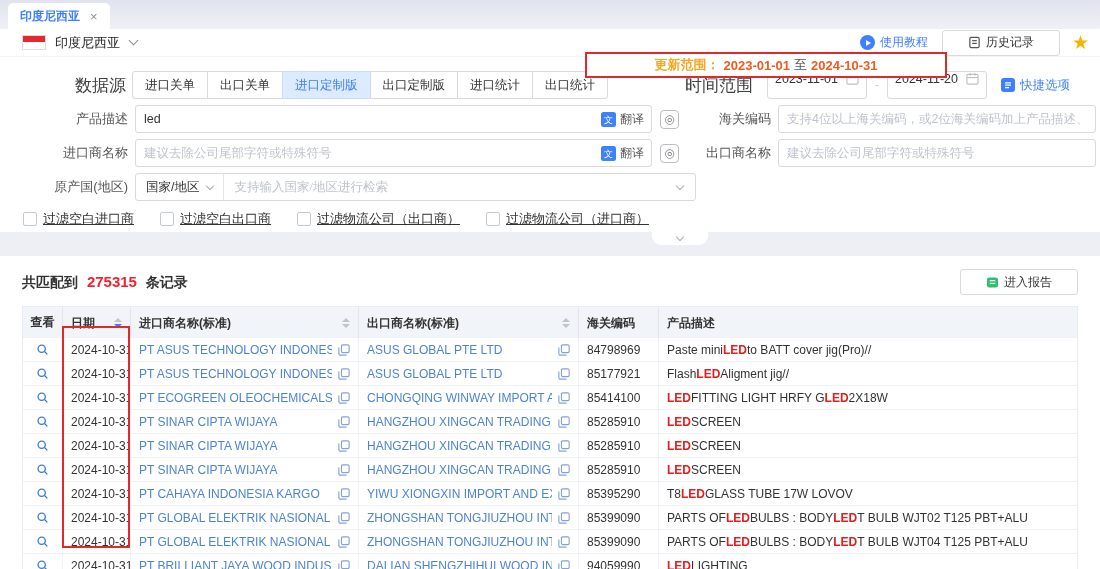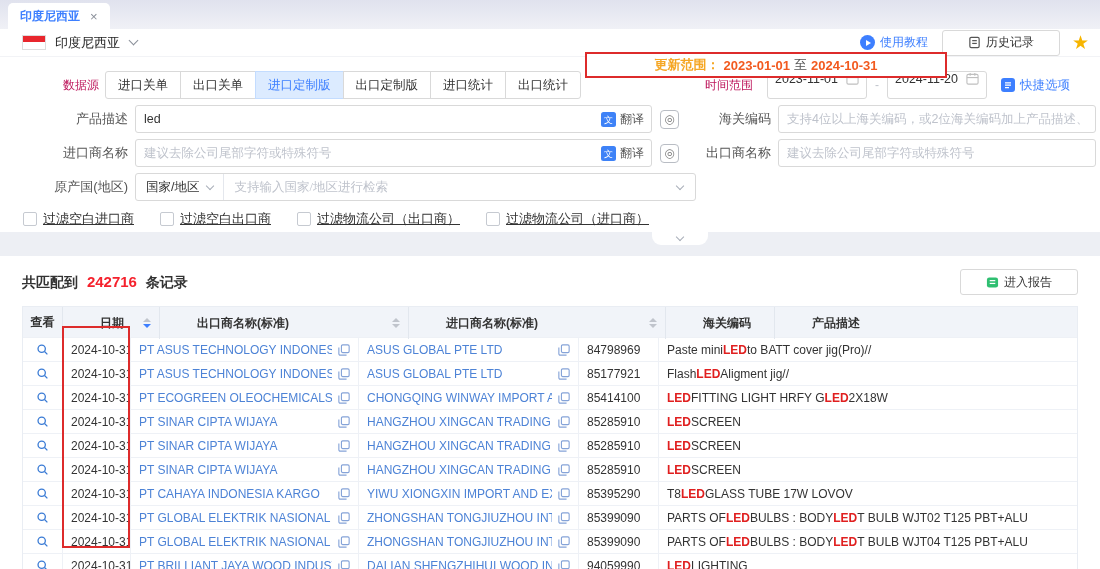--- a/index.html
+++ b/index.html
@@ -30,21 +30,21 @@
   .play-circle { width:15px; height:15px; border-radius:50%; background:#3d7fff; display:flex;
     align-items:center; justify-content:center; }
   .play-circle i { display:block; width:0; height:0; border-left:5px solid #fff;
     border-top:3.5px solid transparent; border-bottom:3.5px solid transparent; margin-left:1px; }
   .btn { height:26px; background:#fff; border:1px solid #d9d9d9; border-radius:3px;
     display:flex; align-items:center; gap:5px; padding:0 25px; font-size:12px; color:#333; cursor:pointer; }
   .star { color:#f7b500; font-size:19px; margin-left:12px; width:26px; flex:none; }
   
   .filter-panel { background:#fff; height:175px; padding-top:14px; position:relative; }
   .f-row1 { display:flex; align-items:center; height:28px; margin:0 30px 0 63px; }
-  .f-inline-label { color:#be185d; font-size:12px; margin-right:6px; flex:none; }
+  .f-inline-label { color:#404040; font-size:17px; margin-right:6px; flex:none;margin-left:12px; }
   .seg { display:flex; }
   .seg .seg-btn { height:28px; padding:0 12px; background:#fff; border:1px solid #d9d9d9;
     margin-left:-1px; font-size:12.5px; color:#333; cursor:pointer;
     font-family:inherit; }
   .seg .seg-btn:first-child { margin-left:0; border-radius:3px 0 0 3px; }
   .seg .seg-btn:last-child { border-radius:0 3px 3px 0; }
   .seg .seg-btn.active { background:#dcebff; color:#3d7fff; border-color:#c3dcff; }
   .time-group { margin-left:auto; display:flex; align-items:center; gap:8px; }
   .date-box { width:100px; height:28px; border:1px solid #d9d9d9; border-radius:3px;
     display:flex; align-items:flex-start; justify-content:space-between; padding:0 7px; color:#333; font-size:12.5px; }
@@ -80,21 +80,21 @@
     background:#fff; border-radius:0 0 9px 9px; display:flex; align-items:center; justify-content:center; }
   .collapse-tab .chev-sm { margin-top:-4px; }
   
   .results-panel { background:#fff; margin-top:24px; height:313px; }
   .res-header { display:flex; align-items:center; padding:13px 22px 7px; }
   .res-title { font-size:14px; font-weight:bold; color:#333; }
   .res-count { color:#f5222d; margin:0 5px; font-size:15px; }
   .report-btn { margin-left:auto; }
   
   .tbl { margin:4px 22px 0; border:1px solid #e9edf3; border-bottom:none; }
-  .thead { display:flex; background:#f1f4f9; height:30px;gap:29px; }
+  .thead { display:flex; background:#f1f4f9; height:30px; }
   .th { display:flex; align-items:center; padding:16px 8px; border-right:1px solid #e2e7ee;
     font-weight:bold; font-size:12px; color:#333; }
   .tr { display:flex; height:24px; border-top:1px solid #eef1f6; background:#fff; }
   .td { display:flex; align-items:center; padding:0 8px; border-right:1px solid #eef1f6;
     font-size:12px; color:#333; white-space:nowrap; overflow:hidden; }
   .col-0 { width:40px; justify-content:center; padding:0; }
   .col-1 { width:68px; }
   .col-2 { width:228px; }
   .col-3 { width:220px; }
   .col-4 { width:80px; }
@@ -267,21 +267,21 @@
 
   <div class="collapse-tab">
     <span class="chev-sm"></span>
   </div>
 </div>
 
 <div class="results-panel">
   <div class="res-header">
     <span class="res-title">
       <span>共匹配到</span>
-      <span class="res-count">242716</span>
+      <span class="res-count">275315</span>
       <span>条记录</span>
     </span>
     <button class="btn report-btn">
       <svg viewBox="0 0 14 14" width="13" height="13">
           <rect width="12" height="11" x="1" y="1.5" rx="2.5" fill="#2fbf71"></rect>
           <line x1="4" y1="5" x2="10" y2="5" stroke="#fff" stroke-width="1.3"></line>
           <line x1="4" y1="8" x2="10" y2="8" stroke="#fff" stroke-width="1.3"></line>
         </svg>
       <span>进入报告</span>
     </button>
@@ -292,29 +292,29 @@
         <div class="th col-0">
           <span>查看</span>
         </div>
         <div class="th col-1">
           <span>日期</span>
           <span class="sort">
             <i class="up"></i>
             <i class="down active"></i>
           </span>
         </div>
-        <div class="th col-3">
-          <span>出口商名称(标准)</span>
+        <div class="th col-2">
+          <span>进口商名称(标准)</span>
           <span class="sort">
             <i class="up"></i>
             <i class="down"></i>
           </span>
         </div>
-        <div class="th col-2">
-          <span>进口商名称(标准)</span>
+        <div class="th col-3">
+          <span>出口商名称(标准)</span>
           <span class="sort">
             <i class="up"></i>
             <i class="down"></i>
           </span>
         </div>
         <div class="th col-4">
           <span>海关编码</span>
         </div>
         <div class="th col-5">
           <span>产品描述</span>

